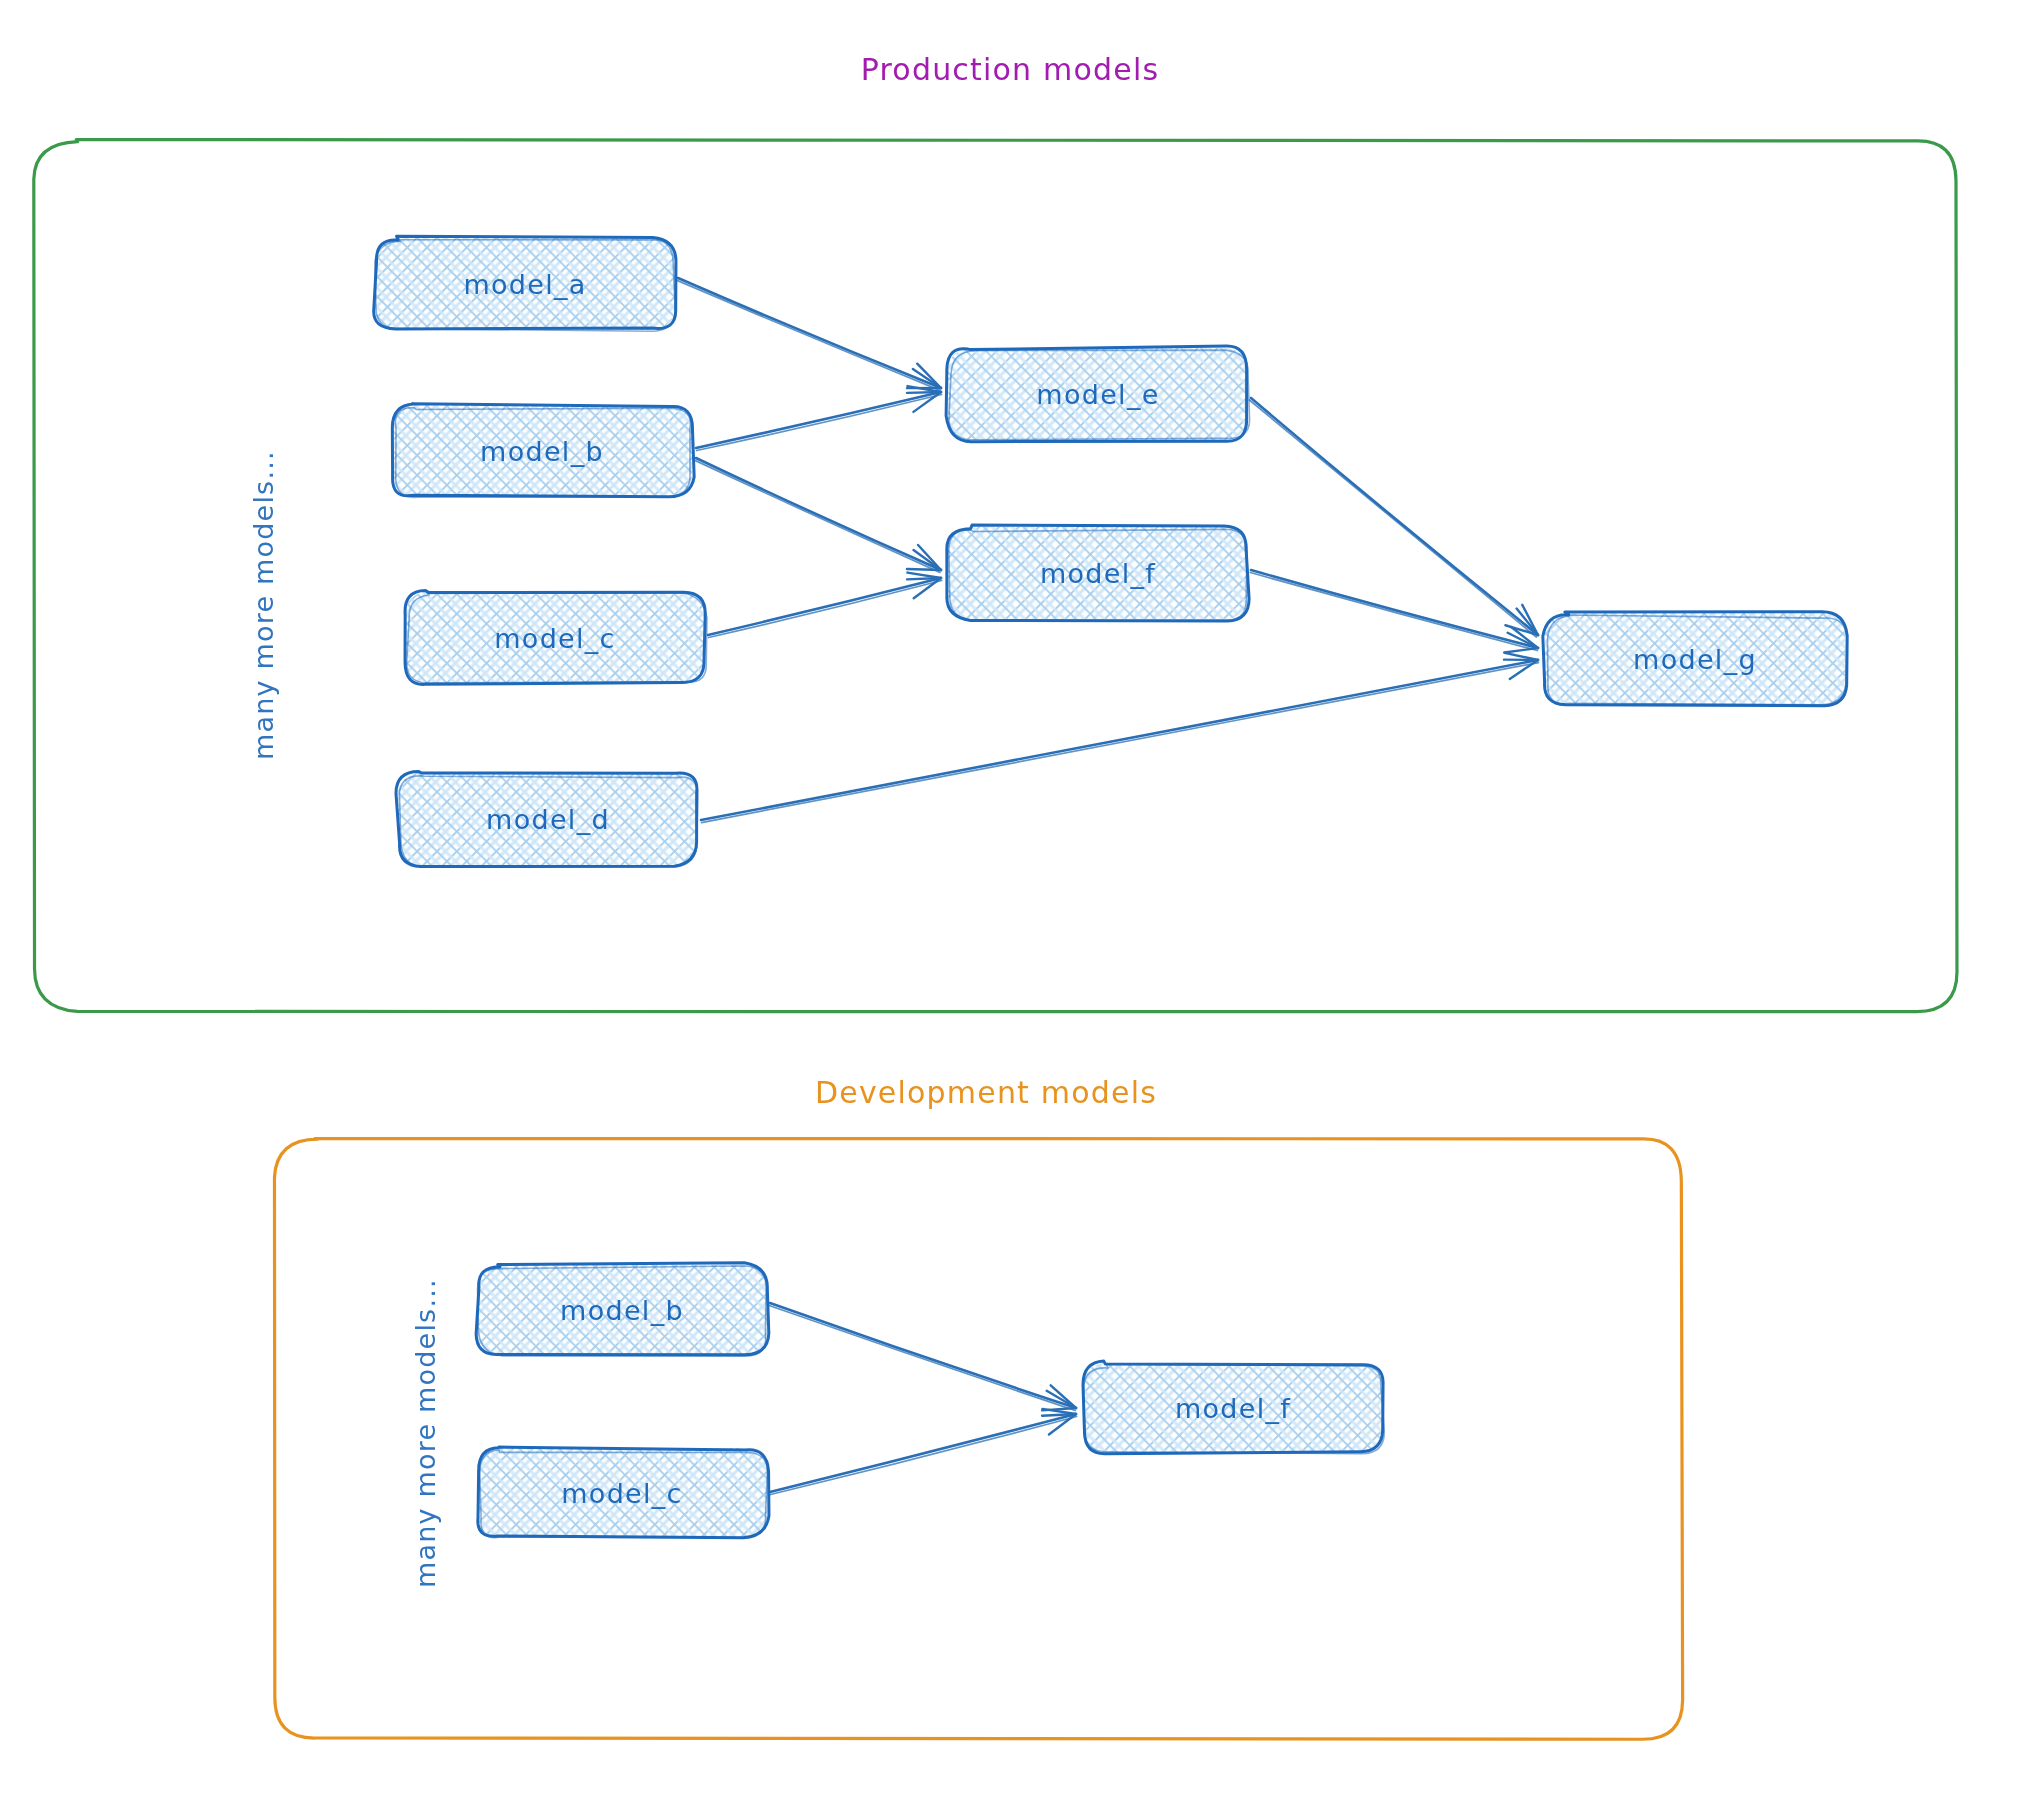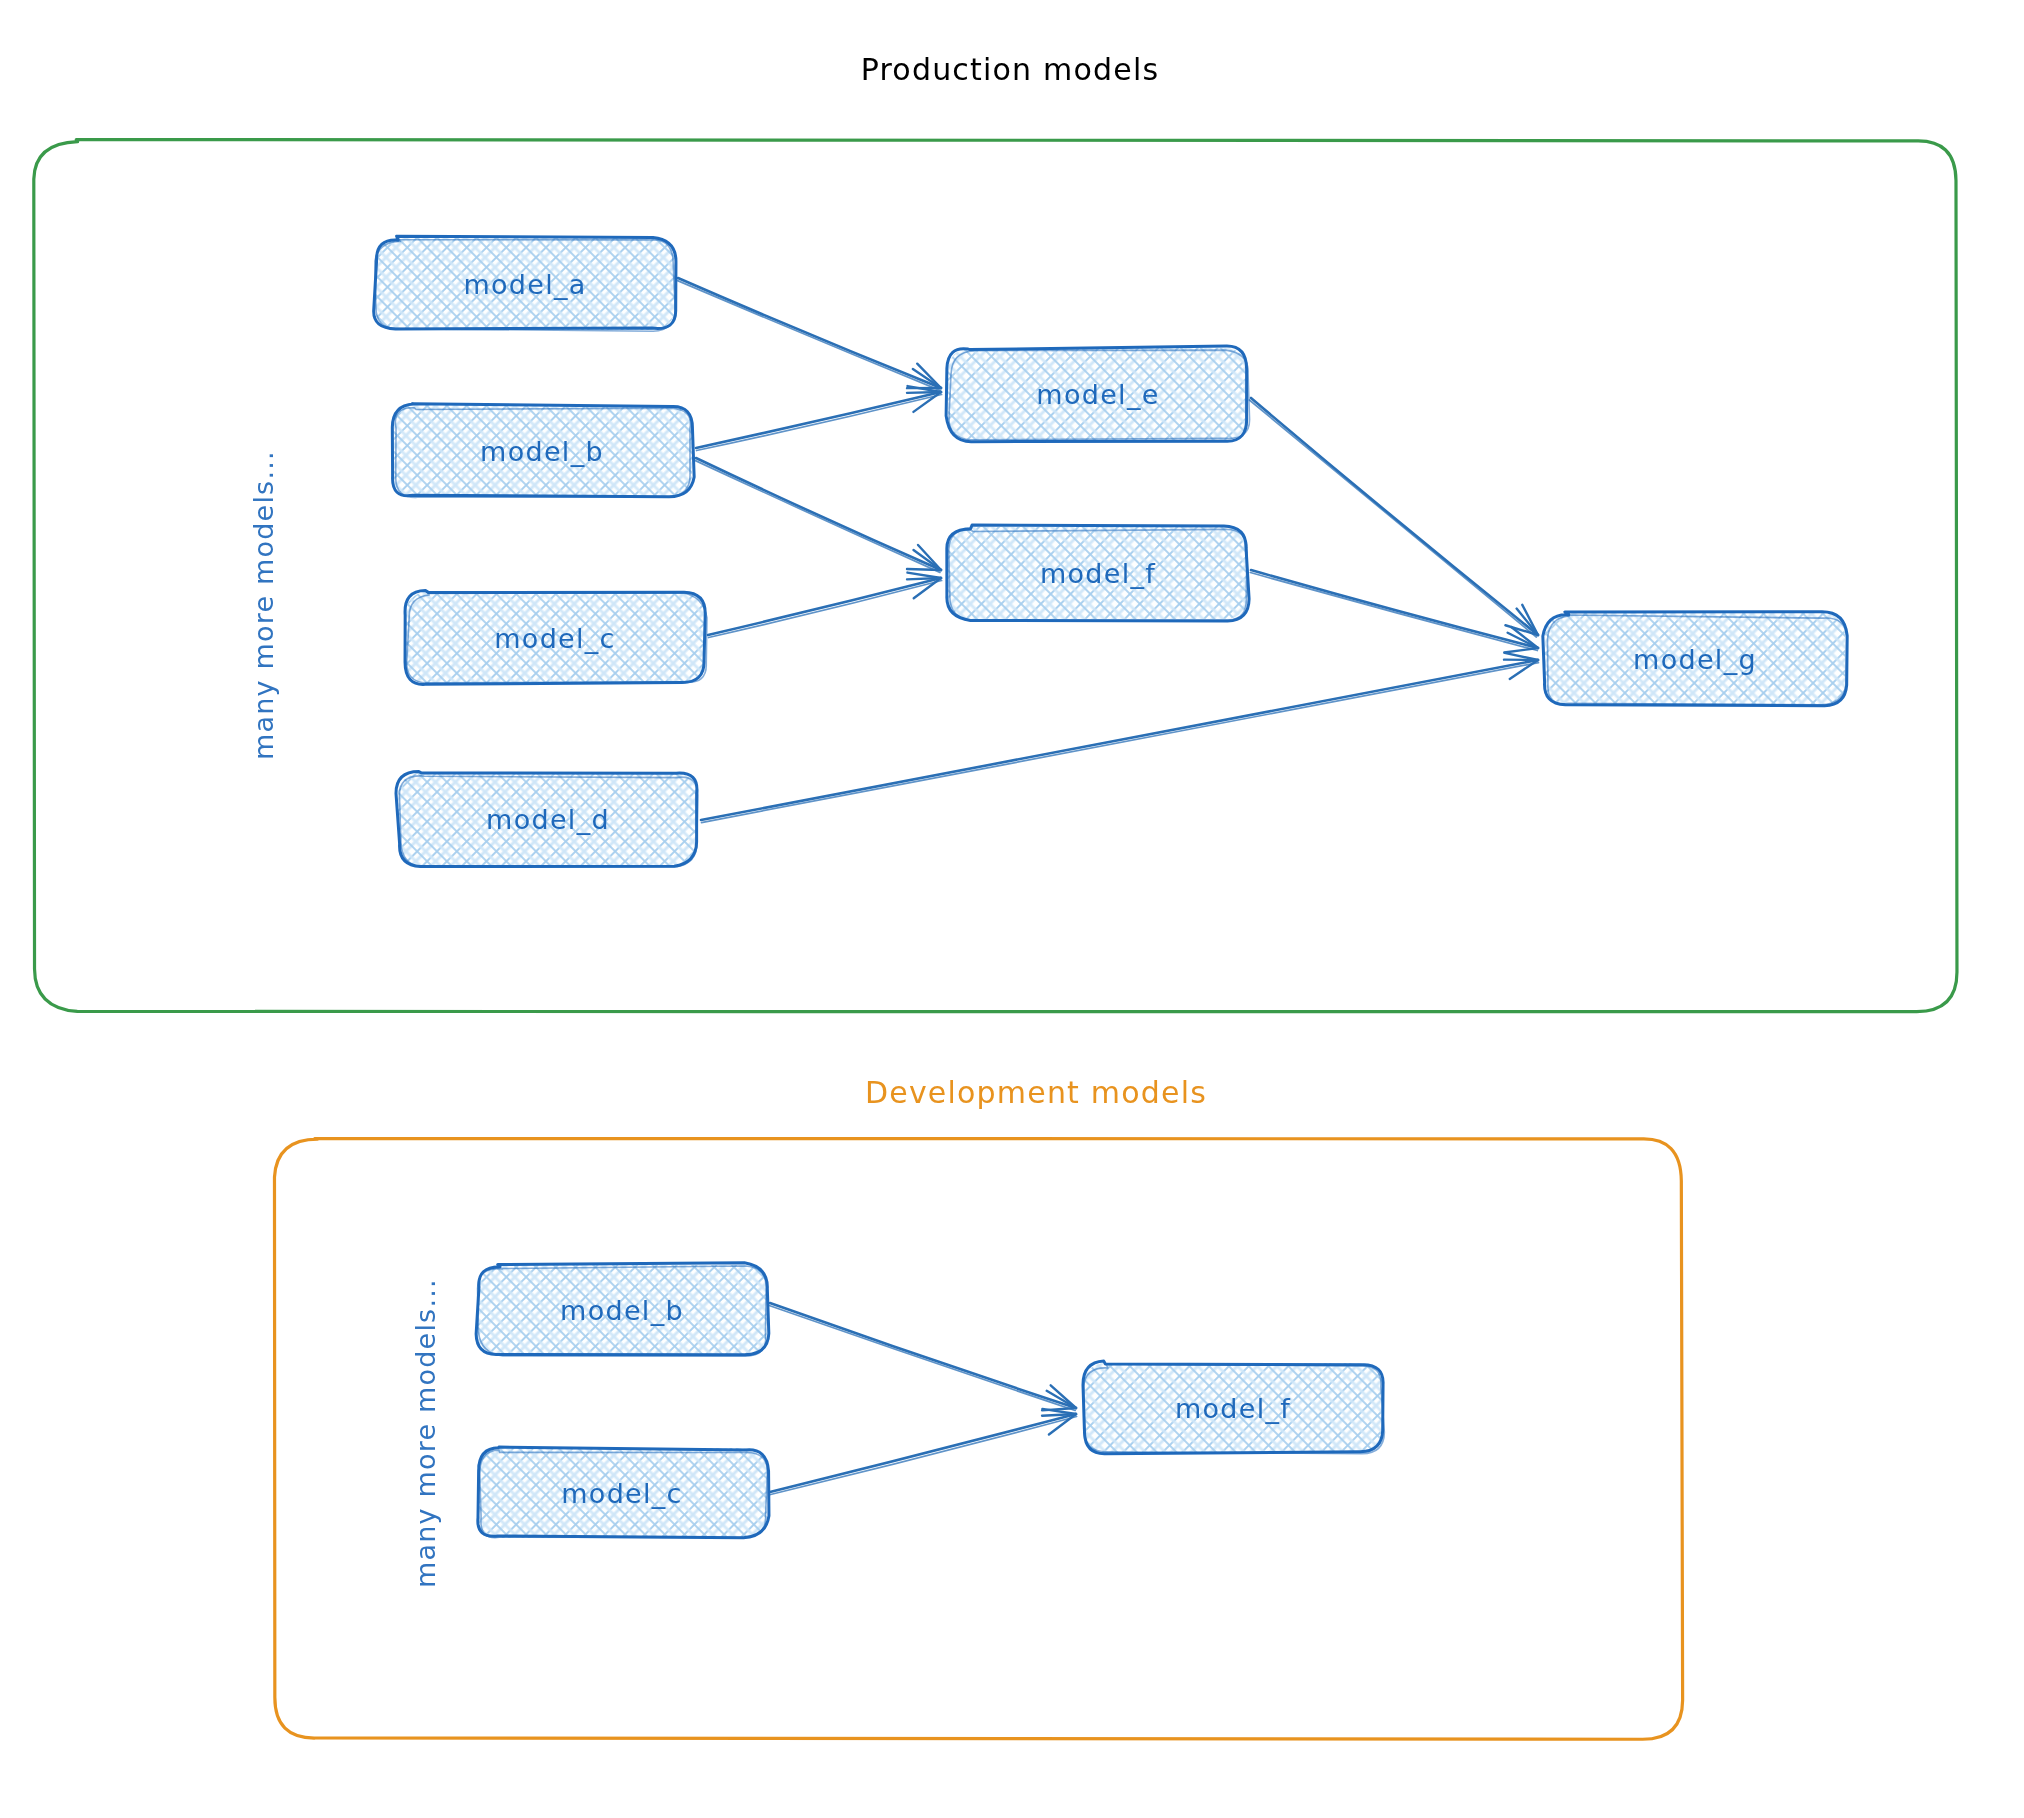--- a/index.html
+++ b/index.html
@@ -221,21 +221,21 @@
           <rect x="1083" y="1363" width="300" height="90" rx="22" ry="22" fill="url(#hatch)" opacity="0.95"></rect>
           <rect x="1083" y="1363" width="300" height="90" rx="22" ry="22" fill="url(#hatch2)" opacity="0.9"></rect>
           <path d="M1105.3907130045322,1363.9968518723158 L1362.5961100834058,1364.6418894354981 Q1384.1084867103332,1364.480934513289 1383.0479337335314,1384.387731490022 L1382.6963368798904,1430.5600257980361 Q1381.89494594243,1452.1933821211817 1359.1987314290222,1451.6553496976835 L1104.9416489965383,1453.7577289483756 Q1085.1409486465222,1454.0234880467847 1084.5420762078095,1432.8215993301214 L1083.0028817913867,1385.1805093147336 Q1082.7928759404676,1362.3883253252177 1103.8039122836242,1361.1024016106153 Z" fill="none" stroke="#1f69bb" stroke-width="3" stroke-linecap="round" stroke-linejoin="round"></path>
           <path d="M1106.1528312040705,1363.864863238848 L1360.1227329904955,1365.941651465524 Q1382.8236228928422,1364.8748032996853 1380.8402696965763,1386.3582605251927 L1384.356857236091,1432.3901777567808 Q1383.8839955677583,1453.5555194121437 1362.1786382690218,1453.6187244406042 L1108.1282687411833,1451.8856040311173 Q1083.7781422943276,1452.5918985144613 1083.7510174485171,1429.3545069401196 L1083.6377587559734,1386.0617965345386 Q1085.767870967551,1366.602437556871 1107.7905043249514,1367.9177262472936 Z" fill="none" stroke="#1f69bb" stroke-width="1.6" stroke-linecap="round" stroke-linejoin="round" opacity="0.55"></path>
           <text x="1233" y="1418" text-anchor="middle" class="node-label">model_f</text>
         </g>
       </g>
   </svg>
 
   <div id="titles-layer">
-      <div class="group-title" style="left: 1010px; top: 52px; color: #000000;">Production models</div>
-      <div class="group-title" style="left: 1036px; top: 1075px; color: rgb(232, 147, 31);">Development models</div>
+      <div class="group-title" style="left: 1010px; top: 52px; color: #a21caf;">Production models</div>
+      <div class="group-title" style="left: 986px; top: 1075px; color: rgb(232, 147, 31);">Development models</div>
     </div>
   <div id="vert-labels-layer">
       <div class="vert-label" style="left: 248px; top: 760px;">many more models...</div>
       <div class="vert-label" style="left: 410px; top: 1588px;">many more models...</div>
     </div>
 
 </div>
 
 </body></html>

